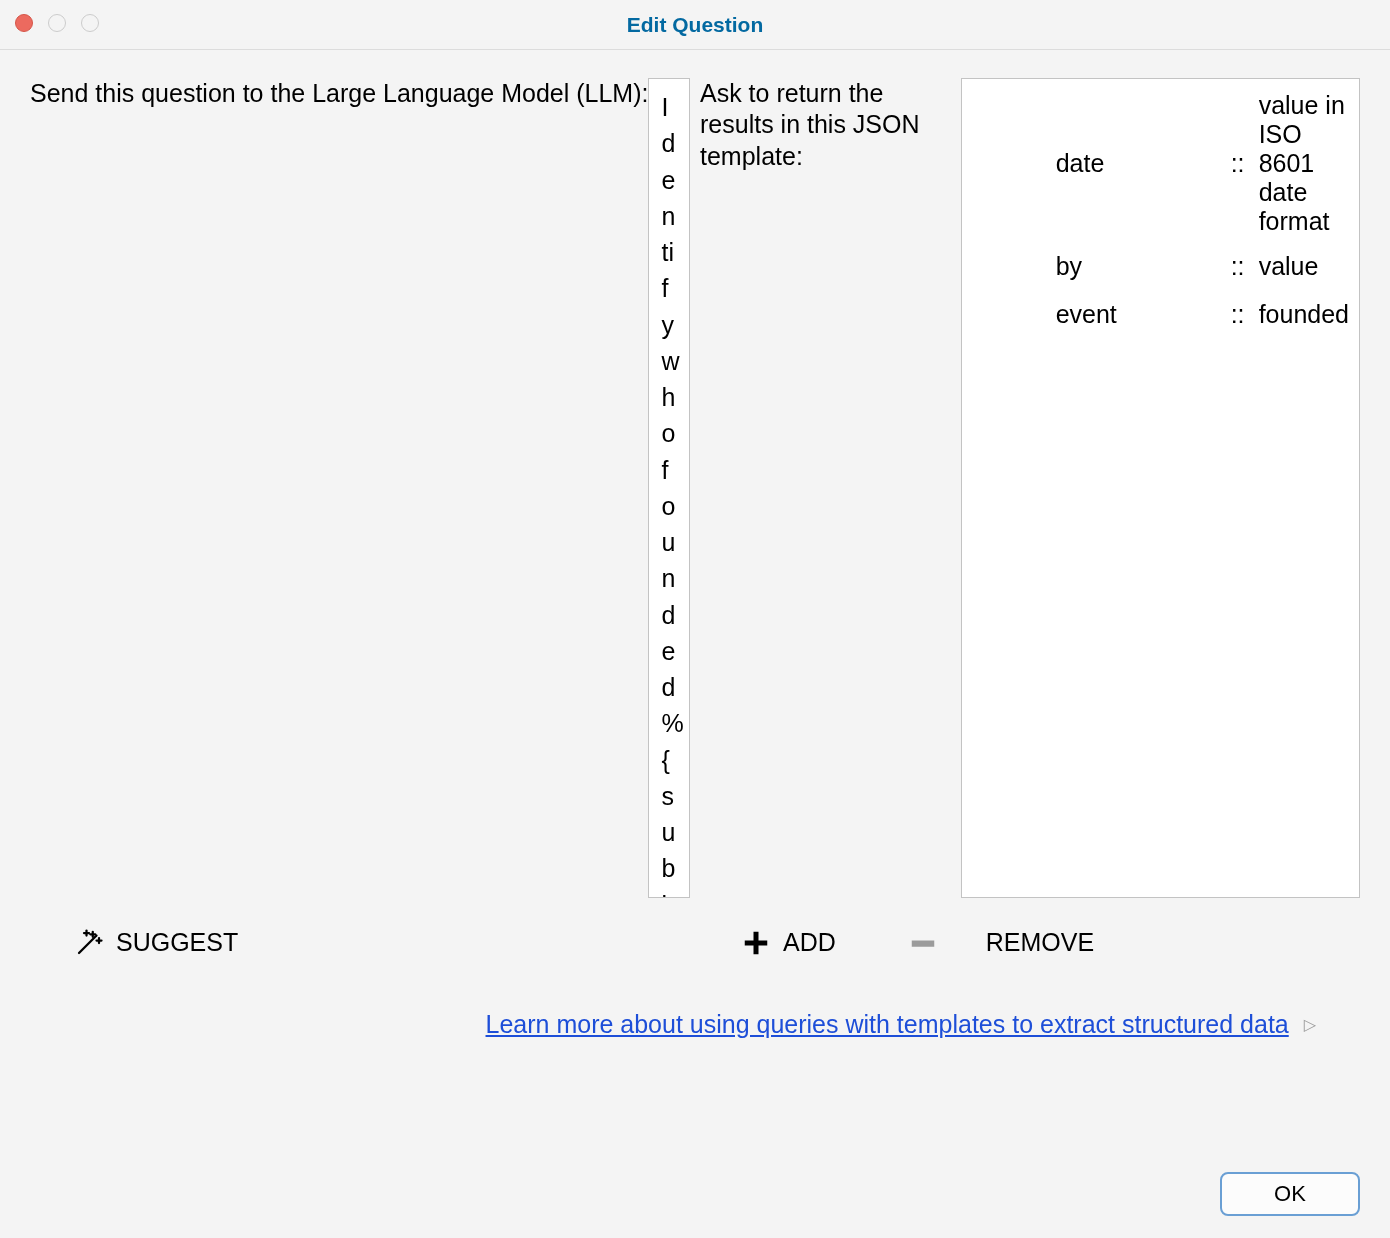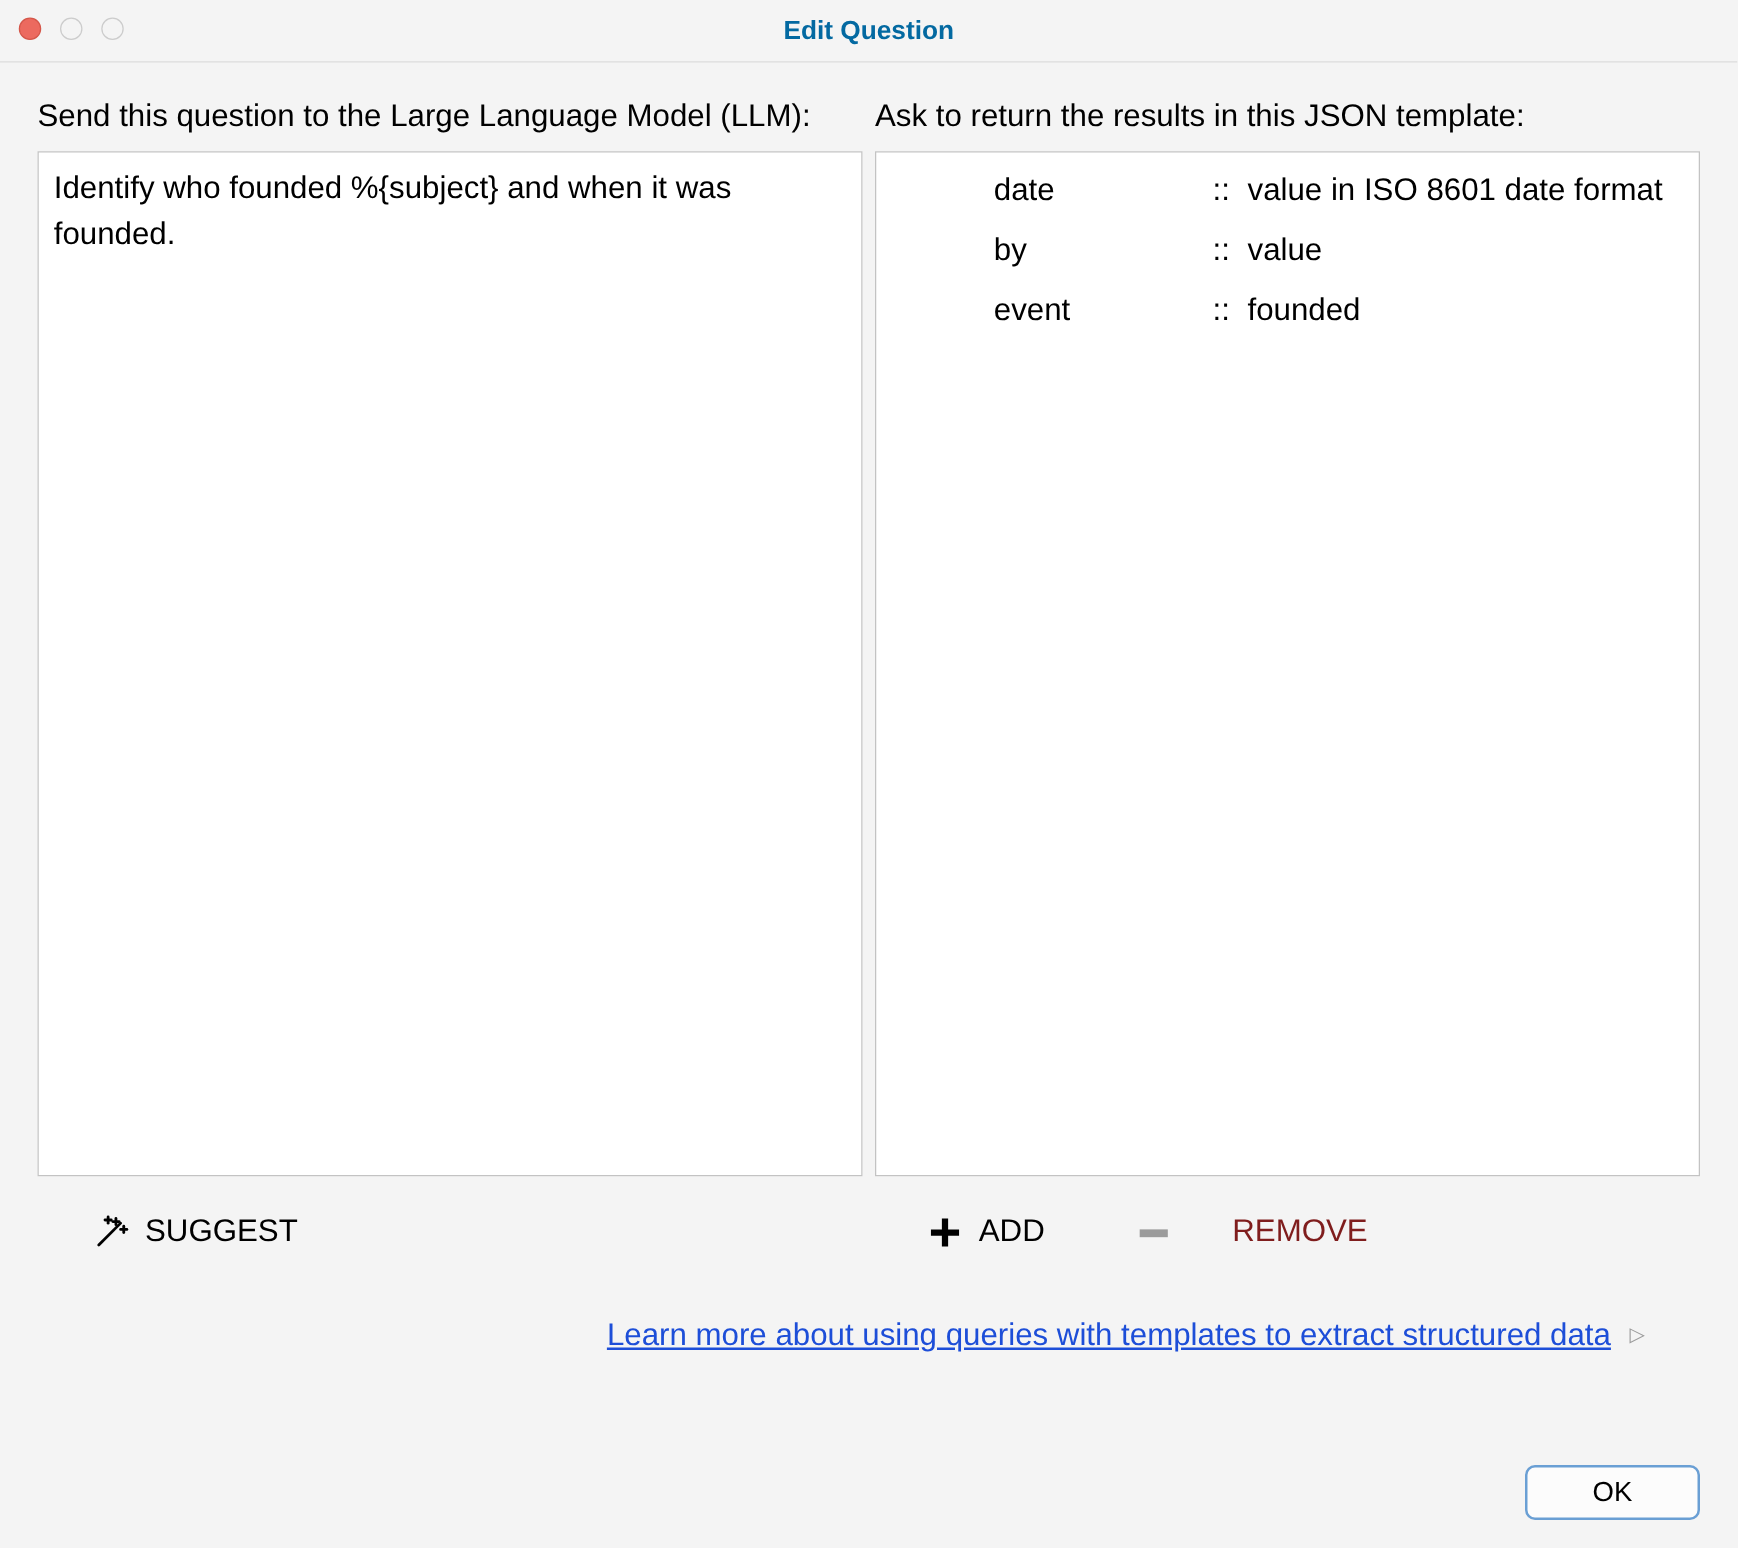--- a/index.html
+++ b/index.html
@@ -31,21 +31,21 @@
     font-size: 21px;
     color: #0369a1;
   }
   .content {
     padding: 28px 30px 20px 30px;
   }
   .cols {
     display: flex;
     gap: 10px;
   }
-  .col { flex: 1; display: flex; flex-direction: column; }
+  .col { flex: 1; display: flex; flex-direction: row; }
   .label {
     font-size: 25px;
     margin-bottom: 12px;
     line-height: 1.25;
   }
   .question-area {
     flex: 1;
     border: 1px solid #c3c3c3;
     background: #fff;
     height: 820px;
@@ -116,21 +116,21 @@
     width: 50%;
     display: flex;
     padding-left: 46px;
     gap: 72px;
     align-items: center;
   }
   .act {
     display: flex; align-items: flex-start; gap: 12px;
     cursor: pointer;
   }
-  .act.disabled { color: #7f1d1d; cursor: default; gap: 48px; }
+  .act.disabled { color: #000000; cursor: default; gap: 48px; }
 
   .wand-icon svg { width: 30px; height: 30px; }
   .plus-icon   svg { width: 30px; height: 30px; }
   .minus-icon  svg { width: 30px; height: 30px; }
 
   .learn-more {
     text-align: right;
     padding-right: 44px;
     margin-top: 46px;
     font-size: 25px;

